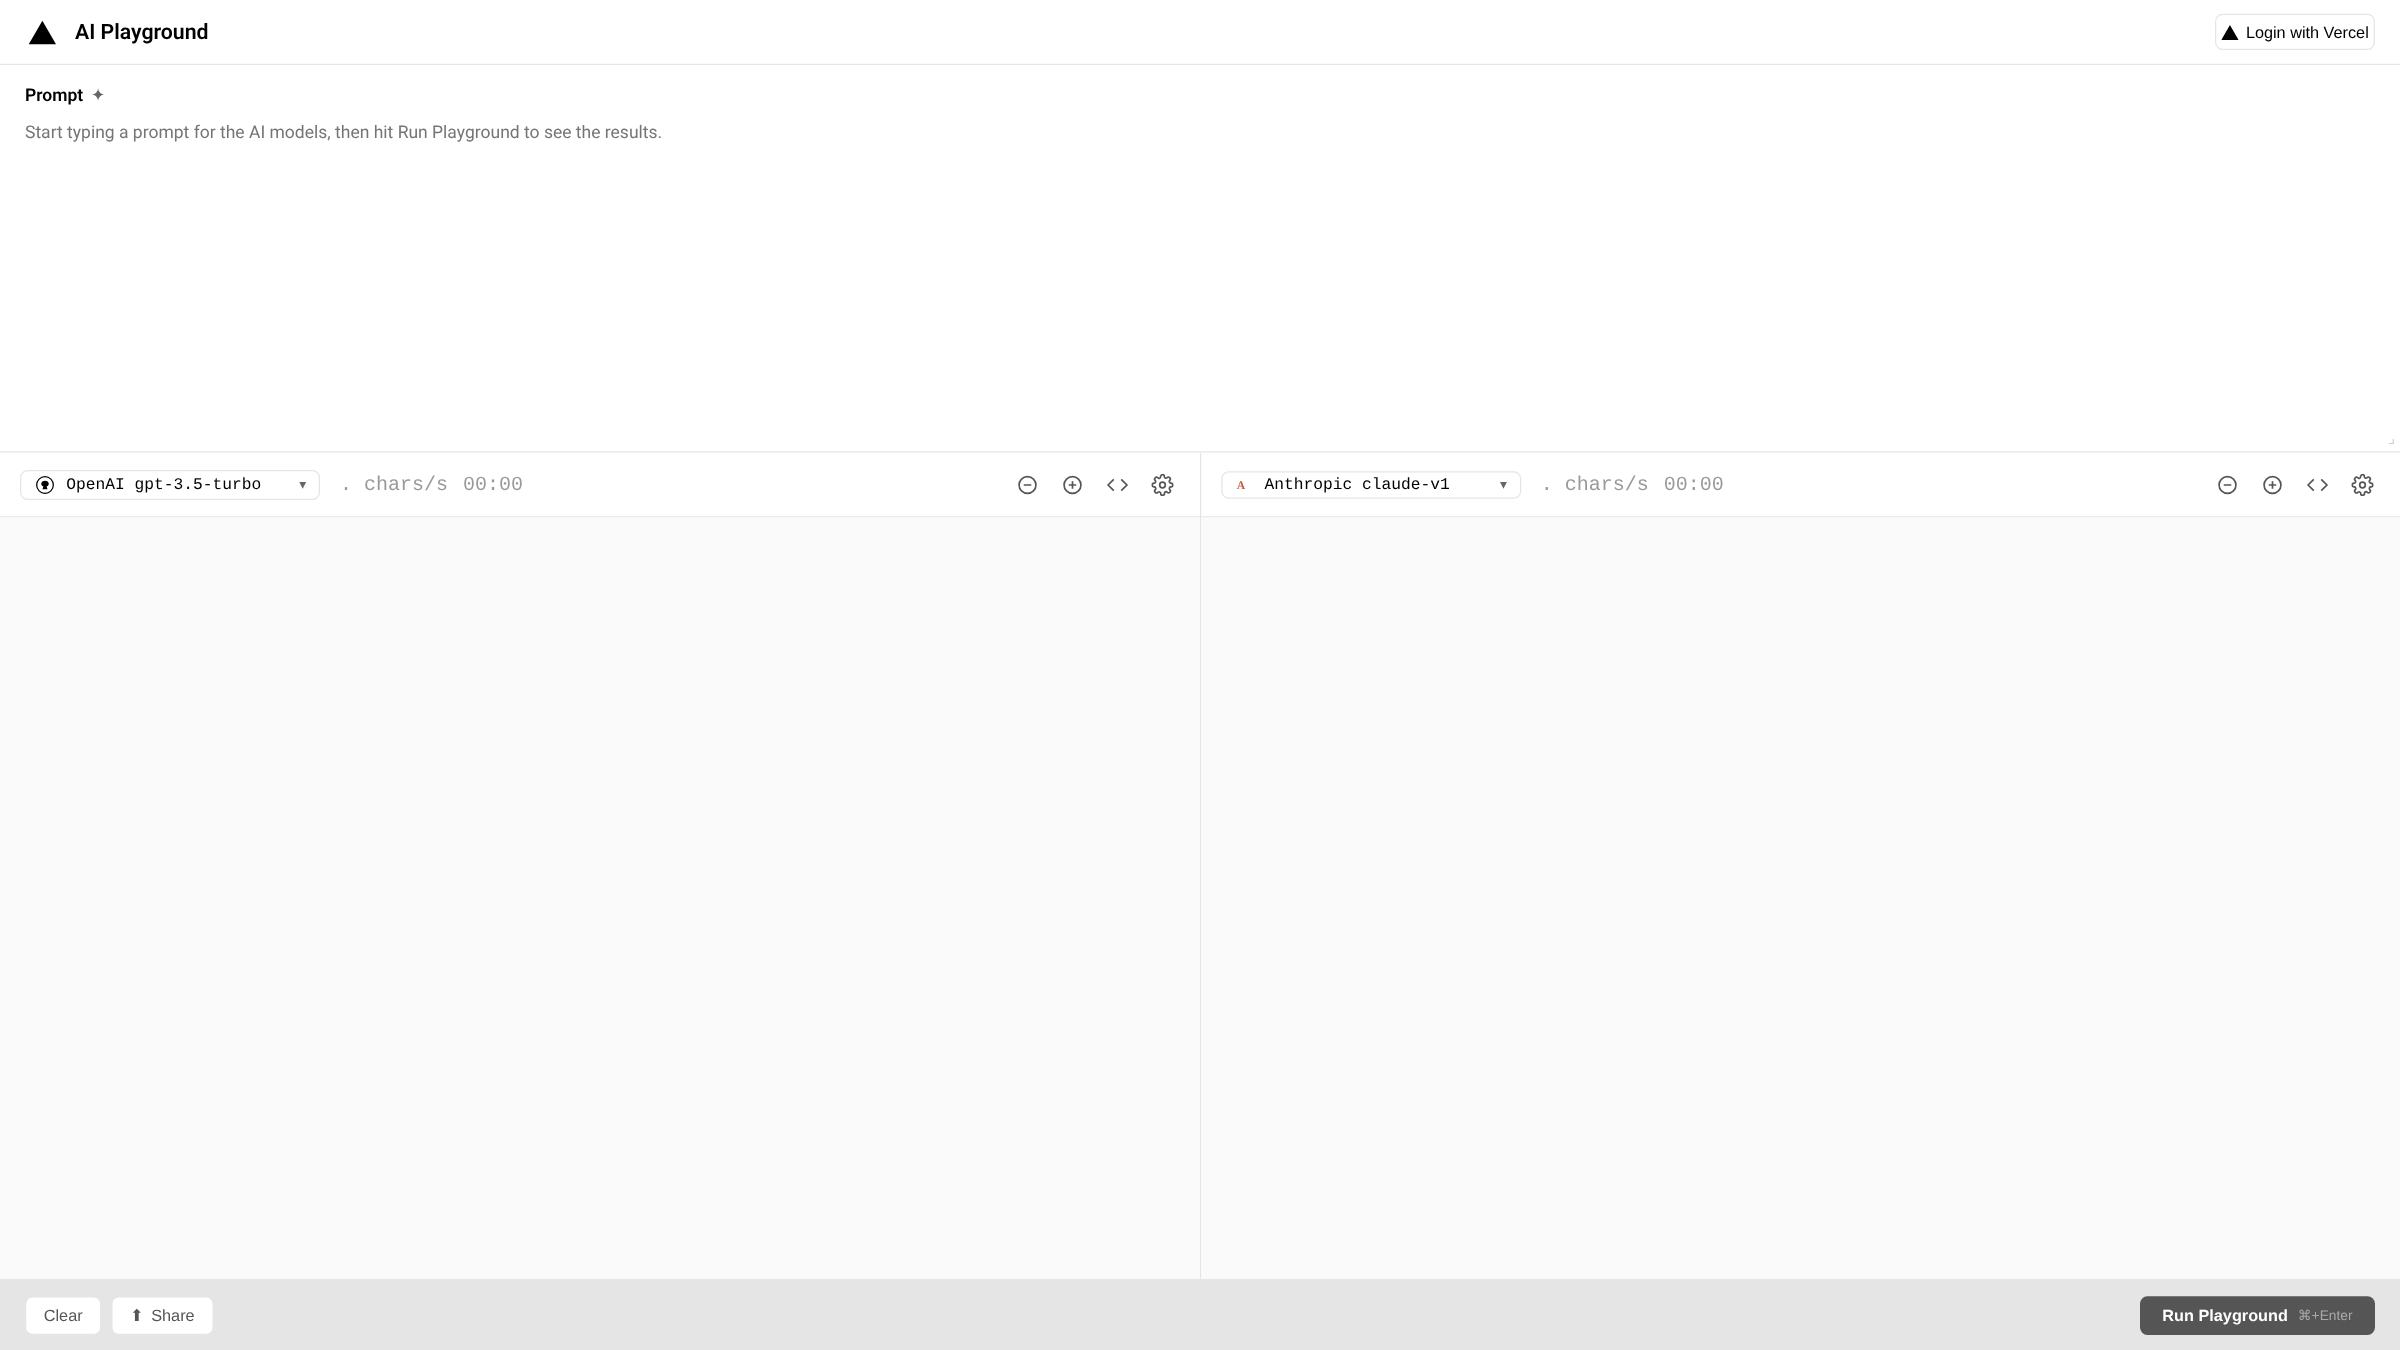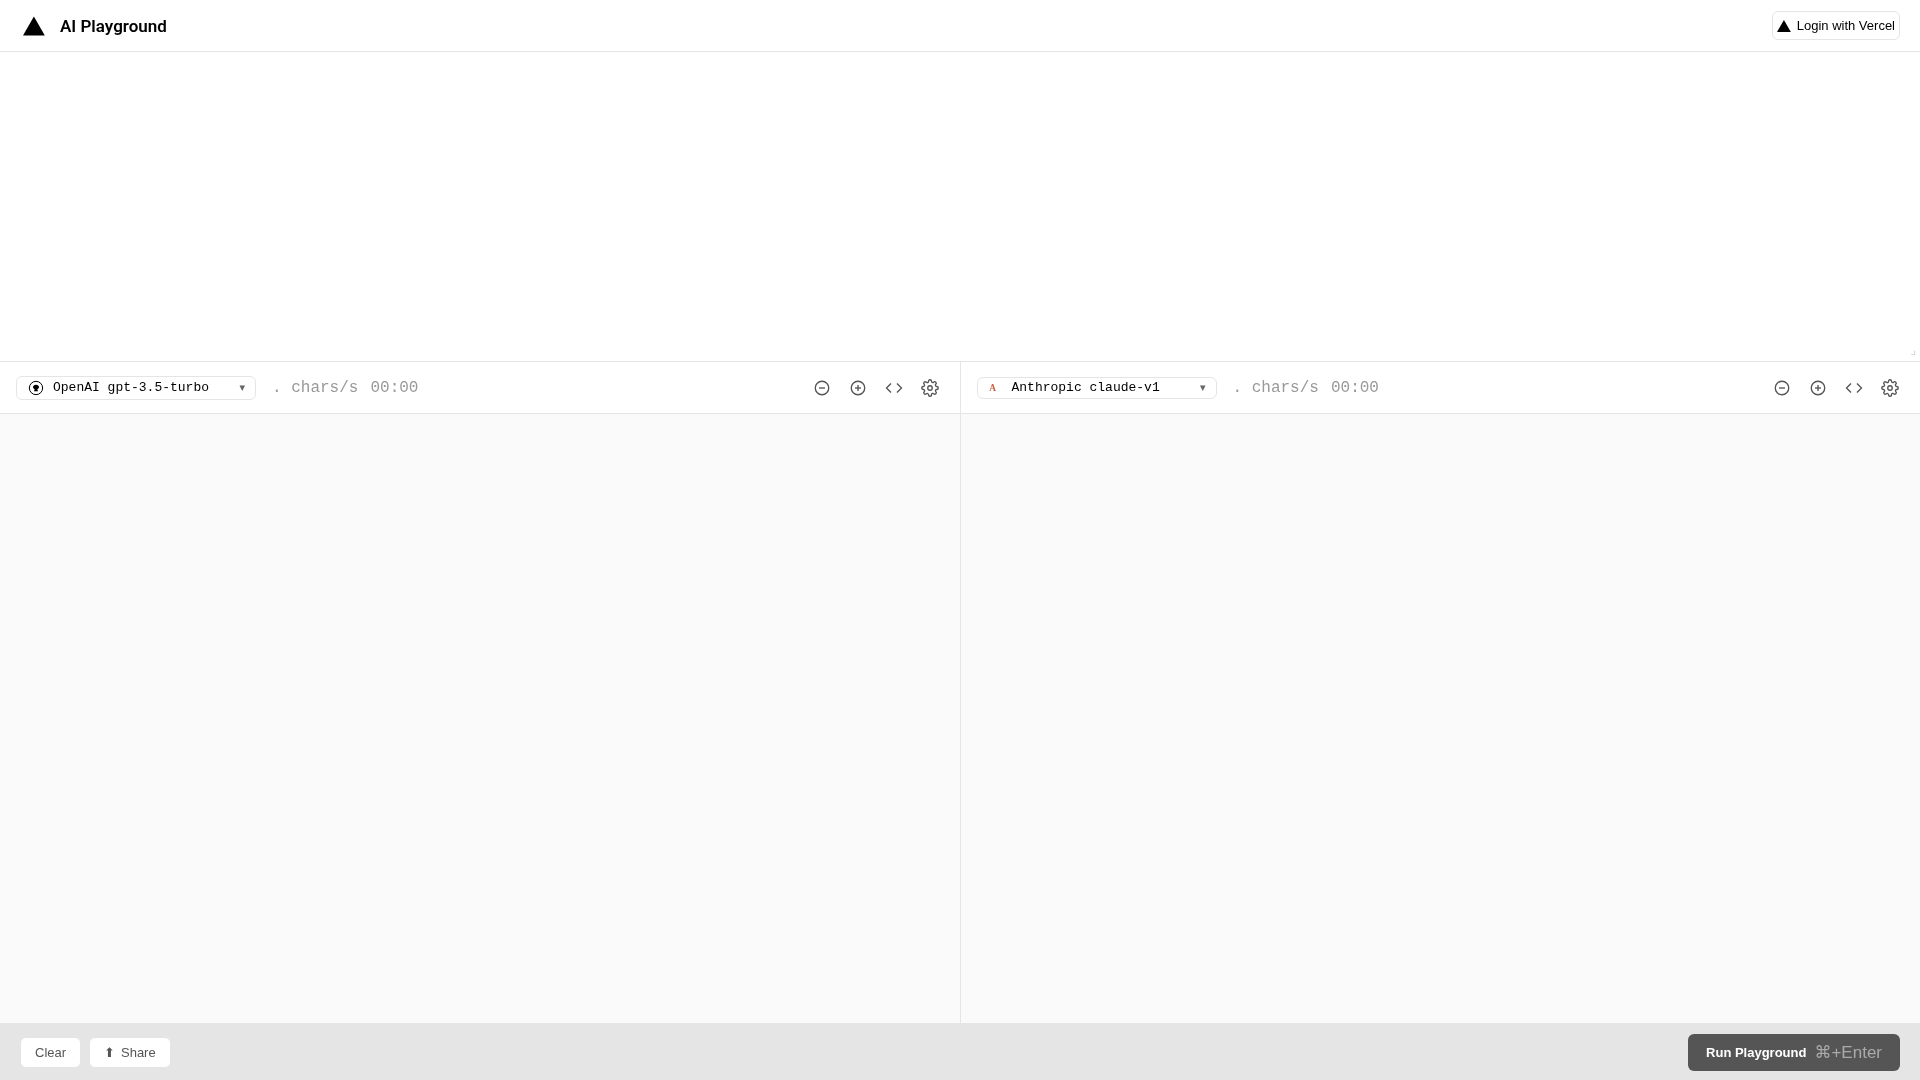--- a/index.html
+++ b/index.html
@@ -269,21 +269,21 @@
       background: #555;
       border: none;
       border-radius: 6px;
       color: #fff;
       font-size: 13px;
       font-weight: 600;
       cursor: pointer;
     }
 
     .run-shortcut {
-      font-size: 17px;
+      font-size: 11px;
       color: #aaa;
       font-weight: 400;
     }
 
     
     .anthropic-icon {
       width: 16px;
       height: 16px;
       font-size: 13px;
       font-weight: 700;
@@ -304,20 +304,25 @@
   </div>
   <button class="login-button">
     <svg width="14" height="14" viewBox="0 0 116 100" fill="none" xmlns="http://www.w3.org/2000/svg">
       <path fill-rule="evenodd" clip-rule="evenodd" d="M57.5 0L115 100H0L57.5 0z" fill="black"></path>
     </svg>
     <span>Login with Vercel</span>
   </button>
 </header>
 
 <div class="prompt-section">
+  <div class="prompt-label">
+    <span class="prompt-label-text">Prompt</span>
+    <span class="sparkle-icon">✦</span>
+  </div>
+  <textarea class="prompt-textarea" placeholder="Start typing a prompt for the AI models, then hit Run Playground to see the results." style=""></textarea>
   <div class="resize-handle">⌟</div>
 </div>
 
 <div class="models-section">
 
   <div class="model-panel">
     <div class="model-header">
       <div class="model-selector">
         <div class="model-selector-left">
           <div class="model-icon">

